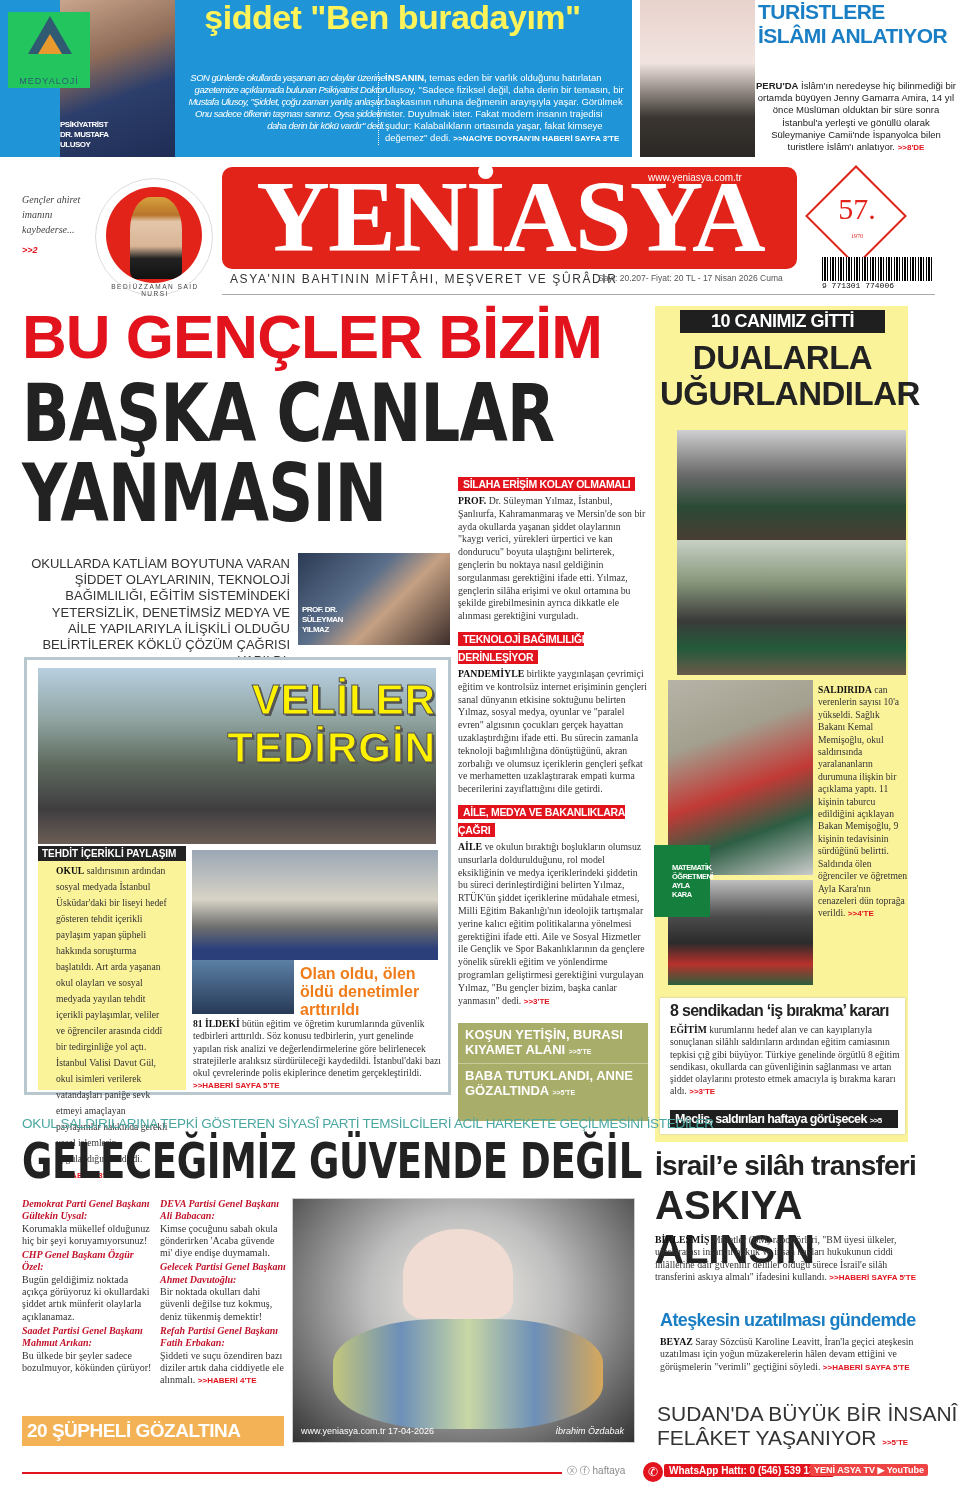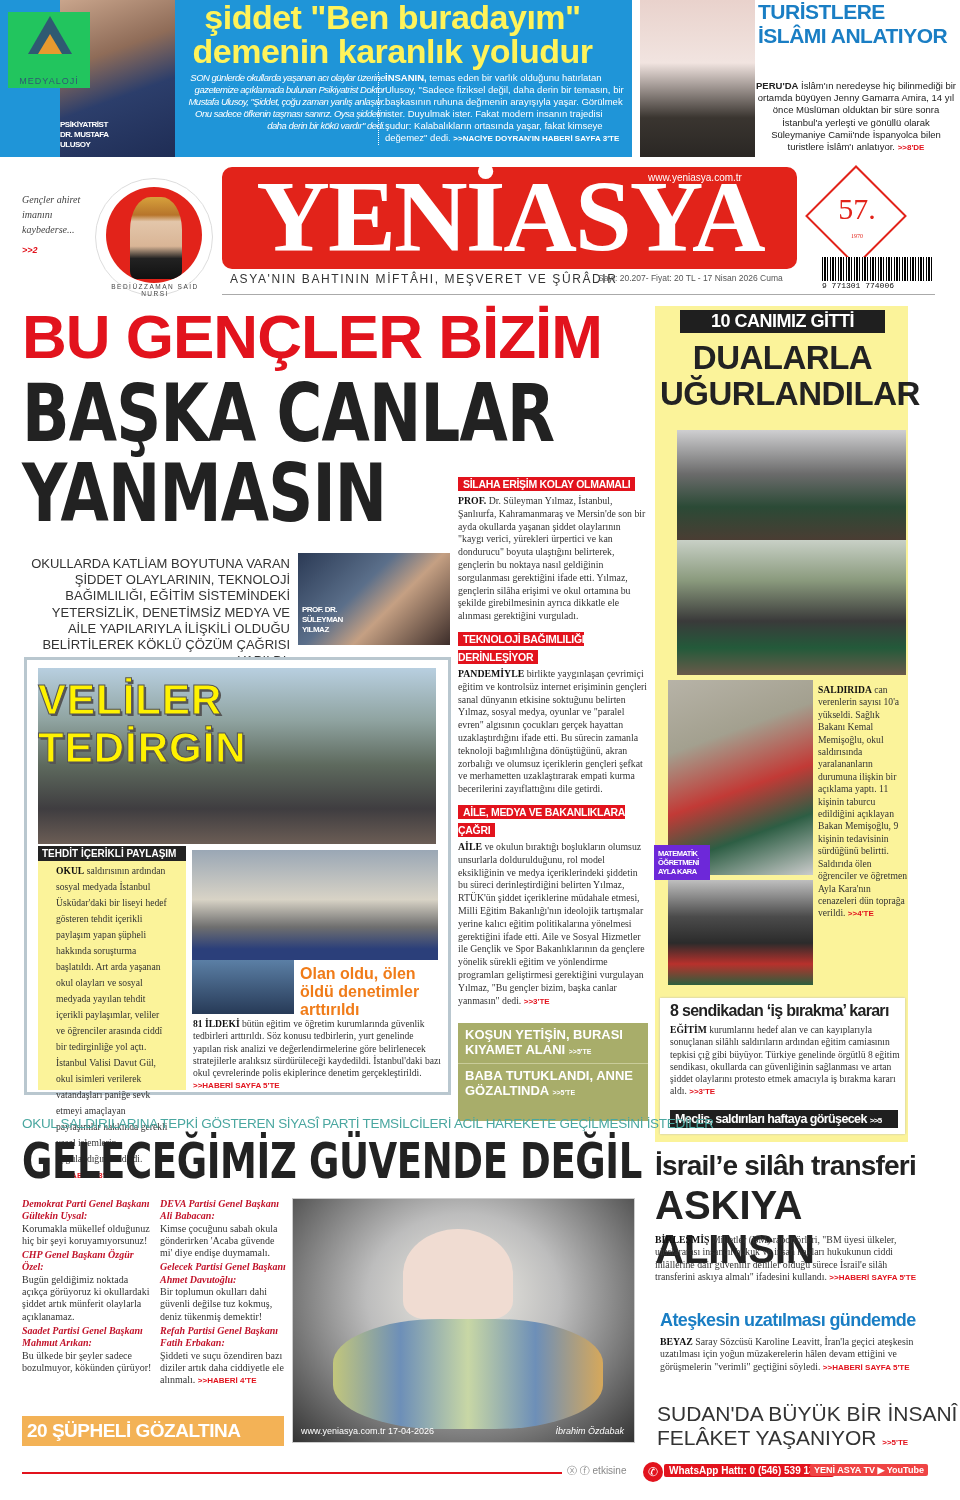--- a/index.html
+++ b/index.html
@@ -52,36 +52,36 @@
 .body b{font-weight:bold;color:#111}
 .ref{color:#e2131d;font-family:"Liberation Sans",sans-serif;font-weight:bold;font-size:8px}
 #ccol{left:458px;top:474px;width:190px}
 #green-box{left:458px;top:1023px;width:190px;height:98px;background:#a8ad6a}
 #green-box .it{color:#fff;font-size:13px;line-height:15px;font-family:"Liberation Sans",sans-serif;font-weight:bold;padding:4px 7px;border-bottom:1px solid #c9cc9a}
 #green-box .it:last-child{border-bottom:none}
 #green-box .r{font-size:7px}
 
 #veliler-box{left:24px;top:657px;width:427px;height:438px;border:3px solid #b9c7cf;background:#fff}
 #veliler-photo{left:38px;top:668px;width:398px;height:176px;background:linear-gradient(180deg,#b8cfe0 0%,#8fa3a0 30%,#5e6a5e 55%,#3f3d40 80%,#6b5d55 100%)}
-#veliler-title{left:38px;top:676px;width:398px;text-align:left;color:#fff200;font-size:42px;font-family:"Liberation Sans",sans-serif;font-weight:bold;letter-spacing:1px;-webkit-text-stroke:1px #555;text-shadow:2px 2px 0 #555}
+#veliler-title{left:38px;top:676px;width:398px;text-align:right;color:#fff200;font-size:42px;font-family:"Liberation Sans",sans-serif;font-weight:bold;letter-spacing:1px;-webkit-text-stroke:1px #555;text-shadow:2px 2px 0 #555}
 #tehdit{left:38px;top:846px;width:148px;height:244px;background:#fbf39a}
 #tehdit .kick{background:#222;color:#fff;font-size:10px;padding:2px 4px;font-family:"Liberation Sans",sans-serif;font-weight:bold}
 #tehdit .body{padding:2px 18px;font-size:9.6px;line-height:16px}
 #police1{left:192px;top:850px;width:246px;height:110px;background:linear-gradient(180deg,#9aa7b5 0%,#d8d3c6 45%,#6f6f6f 70%,#2b3f7a 90%)}
 #police2{left:192px;top:960px;width:102px;height:54px;background:linear-gradient(180deg,#5b7fa5,#273a57)}
 #olan{left:300px;top:965px;width:140px;color:#f07c19;font-size:16px;line-height:18px;font-family:"Liberation Sans",sans-serif;font-weight:bold}
 #ilde{left:193px;top:1018px;width:248px;font-size:9.6px;line-height:12.3px}
 
 #right-box{left:655px;top:306px;width:253px;height:836px;background:#fbf39a}
 #canimiz{left:680px;top:310px;width:205px;background:#1f1f1f;color:#fff;text-align:center;font-size:18px;line-height:23px}
 #dualarla{left:660px;top:340px;width:245px;text-align:center;color:#222;font-size:33px;line-height:36px}
 #r-photo1{left:677px;top:430px;width:229px;height:110px;background:linear-gradient(180deg,#cfcfd1 0%,#6b6b6b 40%,#2b4a36 70%,#4a3d33 100%)}
 #r-photo2{left:677px;top:540px;width:229px;height:135px;background:linear-gradient(180deg,#c8d0c6 0%,#8a9a7d 30%,#3a3a3a 60%,#235a3a 80%,#6a5a4a 100%)}
 #r-photo3{left:668px;top:680px;width:145px;height:195px;background:linear-gradient(160deg,#b7b3a7 0%,#a3a08f 30%,#c23a36 55%,#2d5e44 75%,#ccc 100%)}
-#r-cap{left:654px;top:845px;background:#6d28d9;color:#fff;font-size:7.5px;line-height:9px;padding:4px}
+#r-cap{left:654px;top:845px;background:#15803d;color:#fff;font-size:7.5px;line-height:9px;padding:18px}
 #r-photo4{left:668px;top:880px;width:145px;height:105px;background:linear-gradient(180deg,#bfbfbf 0%,#4b4b4b 35%,#2b2b2b 60%,#b8312c 80%,#2c5f3d 100%)}
 #saldirida{left:818px;top:684px;width:90px;font-size:9.6px;line-height:12.4px}
 #sendika-box{left:660px;top:998px;width:245px;height:136px;background:#fff;box-shadow:0 0 2px #bbb}
 #sendika-h{left:670px;top:1002px;width:235px;font-size:16px;color:#222;font-family:"Liberation Sans",sans-serif;font-weight:bold;letter-spacing:-0.7px}
 #sendika-b{left:670px;top:1024px;width:235px;font-size:9.6px;line-height:12.3px}
 #meclis{left:670px;top:1110px;width:228px;background:#1f1f1f;color:#fff;font-size:12.5px;padding:2px 5px;font-family:"Liberation Sans",sans-serif;font-weight:bold;letter-spacing:-0.6px}
 
 #okul-kicker{left:22px;top:1116px;color:#4aa7a0;font-size:13.5px;font-family:"Liberation Sans",sans-serif;letter-spacing:-0.3px}
 #gelecek{left:22px;top:1133px;font-size:50px;line-height:56px;color:#222;letter-spacing:-0.5px}
 #quotes1{left:22px;top:1198px;width:130px}
@@ -111,21 +111,20 @@
 
 <div id="top-banner" class="abs"></div>
 <div id="top-photo" class="abs"></div>
 <div id="medya-logo" class="abs">
     <div class="tri"></div>
     <div class="tri2"></div>
     <div class="txt">MEDYALOJİ</div>
   </div>
 <div id="top-headline" class="abs cond">
     <div>şiddet "Ben buradayım"</div>
-    <div>demenin karanlık yoludur</div>
   </div>
 <div id="top-col1" class="abs cond" style="font-weight:normal">SON günlerde okullarda yaşanan acı olaylar üzerine gazetemize açıklamada bulunan Psikiyatrist Doktor Mustafa Ulusoy, "Şiddet, çoğu zaman yanlış anlaşılır. Onu sadece öfkenin taşması sanırız. Oysa şiddetin daha derin bir kökü vardır" dedi.</div>
 <div id="top-col2" class="abs" style="font-family:'Liberation Sans',sans-serif"><b>İNSANIN,</b><span> temas eden bir varlık olduğunu hatırlatan Ulusoy, "Sadece fiziksel değil, daha derin bir temasın, bir başkasının ruhuna değmenin arayışıyla yaşar. Görülmek ister. Duyulmak ister. Fakat modern insanın trajedisi şudur: Kalabalıkların ortasında yaşar, fakat kimseye değemez" dedi.</span> <b style="font-size:8px">&gt;&gt;NACİYE DOYRAN'IN HABERİ SAYFA 3'TE</b></div>
 <div id="top-caption" class="abs cond" style="width:60px">PSİKİYATRİST DR. MUSTAFA ULUSOY</div>
 <div id="side-photo" class="abs"></div>
 <div id="side-head" class="abs cond">TURİSTLERE İSLÂMI ANLATIYOR</div>
 <div id="side-body" class="abs"><b>PERU'DA</b><span> İslâm'ın neredeyse hiç bilinmediği bir ortamda büyüyen Jenny Gamarra Amira, 14 yıl önce Müslüman olduktan bir süre sonra İstanbul'a yerleşti ve gönüllü olarak Süleymaniye Camii'nde İspanyolca bilen turistlere İslâm'ı anlatıyor.</span> <b class="ref">&gt;&gt;8'DE</b></div>
 
 <div id="mast-left" class="abs"><span>Gençler ahiret imanını kaybederse...</span><span class="ref">&gt;&gt;2</span></div>
 <div id="nursi" class="abs">
@@ -205,21 +204,21 @@
     <div class="what">Korumakla mükellef olduğunuz hiç bir şeyi koruyamıyorsunuz!</div>
   <div class="who">CHP Genel Başkanı Özgür Özel:</div>
     <div class="what">Bugün geldiğimiz noktada açıkça görüyoruz ki okullardaki şiddet artık münferit olaylarla açıklanamaz.</div>
   <div class="who">Saadet Partisi Genel Başkanı Mahmut Arıkan:</div>
     <div class="what">Bu ülkede bir şeyler sadece bozulmuyor, kökünden çürüyor!</div>
 </div>
 <div id="quotes2" class="abs q">
   <div class="who">DEVA Partisi Genel Başkanı Ali Babacan:</div>
     <div class="what">Kimse çocuğunu sabah okula gönderirken 'Acaba güvende mi' diye endişe duymamalı.</div>
   <div class="who">Gelecek Partisi Genel Başkanı Ahmet Davutoğlu:</div>
-    <div class="what">Bir toplumun okulları dahi güvenli değilse tuz kokmuş, deniz tükenmiş demektir!</div>
+    <div class="what">Bir noktada okulları dahi güvenli değilse tuz kokmuş, deniz tükenmiş demektir!</div>
   <div class="who">Refah Partisi Genel Başkanı Fatih Erbakan:</div>
     <div class="what"><span>Şiddeti ve suçu özendiren bazı diziler artık daha ciddiyetle ele alınmalı.</span> <span class="ref">&gt;&gt;HABERİ 4'TE</span></div>
 </div>
 <div id="supheli" class="abs cond"><span>20 ŞÜPHELİ GÖZALTINA ALINDI</span> <span style="font-size:8px">&gt;&gt;5</span></div>
 <div id="cartoon" class="abs">
     <div class="hijab"></div>
     <div class="kids"></div>
     <div class="sig">www.yeniasya.com.tr 17-04-2026</div>
     <div class="sig" style="left:auto;right:10px;font-style:italic">İbrahim Özdabak</div>
   </div>
@@ -228,16 +227,16 @@
 <div id="israil-h2" class="abs cond">ASKIYA ALINSIN</div>
 <p id="israil-b" class="abs body"><b>BİRLEŞMİŞ</b><span> Milletler (BM) raportörleri, "BM üyesi ülkeler, uluslararası insancıl hukuk ve insan hakları hukukunun ciddi ihlâllerine dair güvenilir deliller olduğu sürece İsrail'e silâh transferini askıya almalı" ifadesini kullandı.</span> <span class="ref">&gt;&gt;HABERİ SAYFA 5'TE</span></p>
 <div id="ates-h" class="abs">Ateşkesin uzatılması gündemde</div>
 <p id="ates-b" class="abs body"><b>BEYAZ</b><span> Saray Sözcüsü Karoline Leavitt, İran'la geçici ateşkesin uzatılması için yoğun müzakerelerin hâlen devam ettiğini ve görüşmelerin "verimli" geçtiğini söyledi.</span> <span class="ref">&gt;&gt;HABERİ SAYFA 5'TE</span></p>
 <div id="sudan" class="abs">
     <div>SUDAN'DA BÜYÜK BİR İNSANÎ</div>
     <div><span>FELÂKET YAŞANIYOR</span> <span class="ref">&gt;&gt;5'TE</span></div>
   </div>
 
 <div id="foot-rule" class="abs"></div>
-<div id="foot-social" class="abs"><span>ⓧ ⓕ</span> <span>etkisine</span></div>
+<div id="foot-social" class="abs"><span>ⓧ ⓕ</span> <span>haftaya</span></div>
 <div id="foot-wa-icon" class="abs">✆</div>
 <div id="foot-wa" class="abs">WhatsApp Hattı: 0 (546) 539 13 69</div>
 <div id="foot-tv" class="abs">YENİ ASYA TV ▶ YouTube</div>
 
 </body></html>

